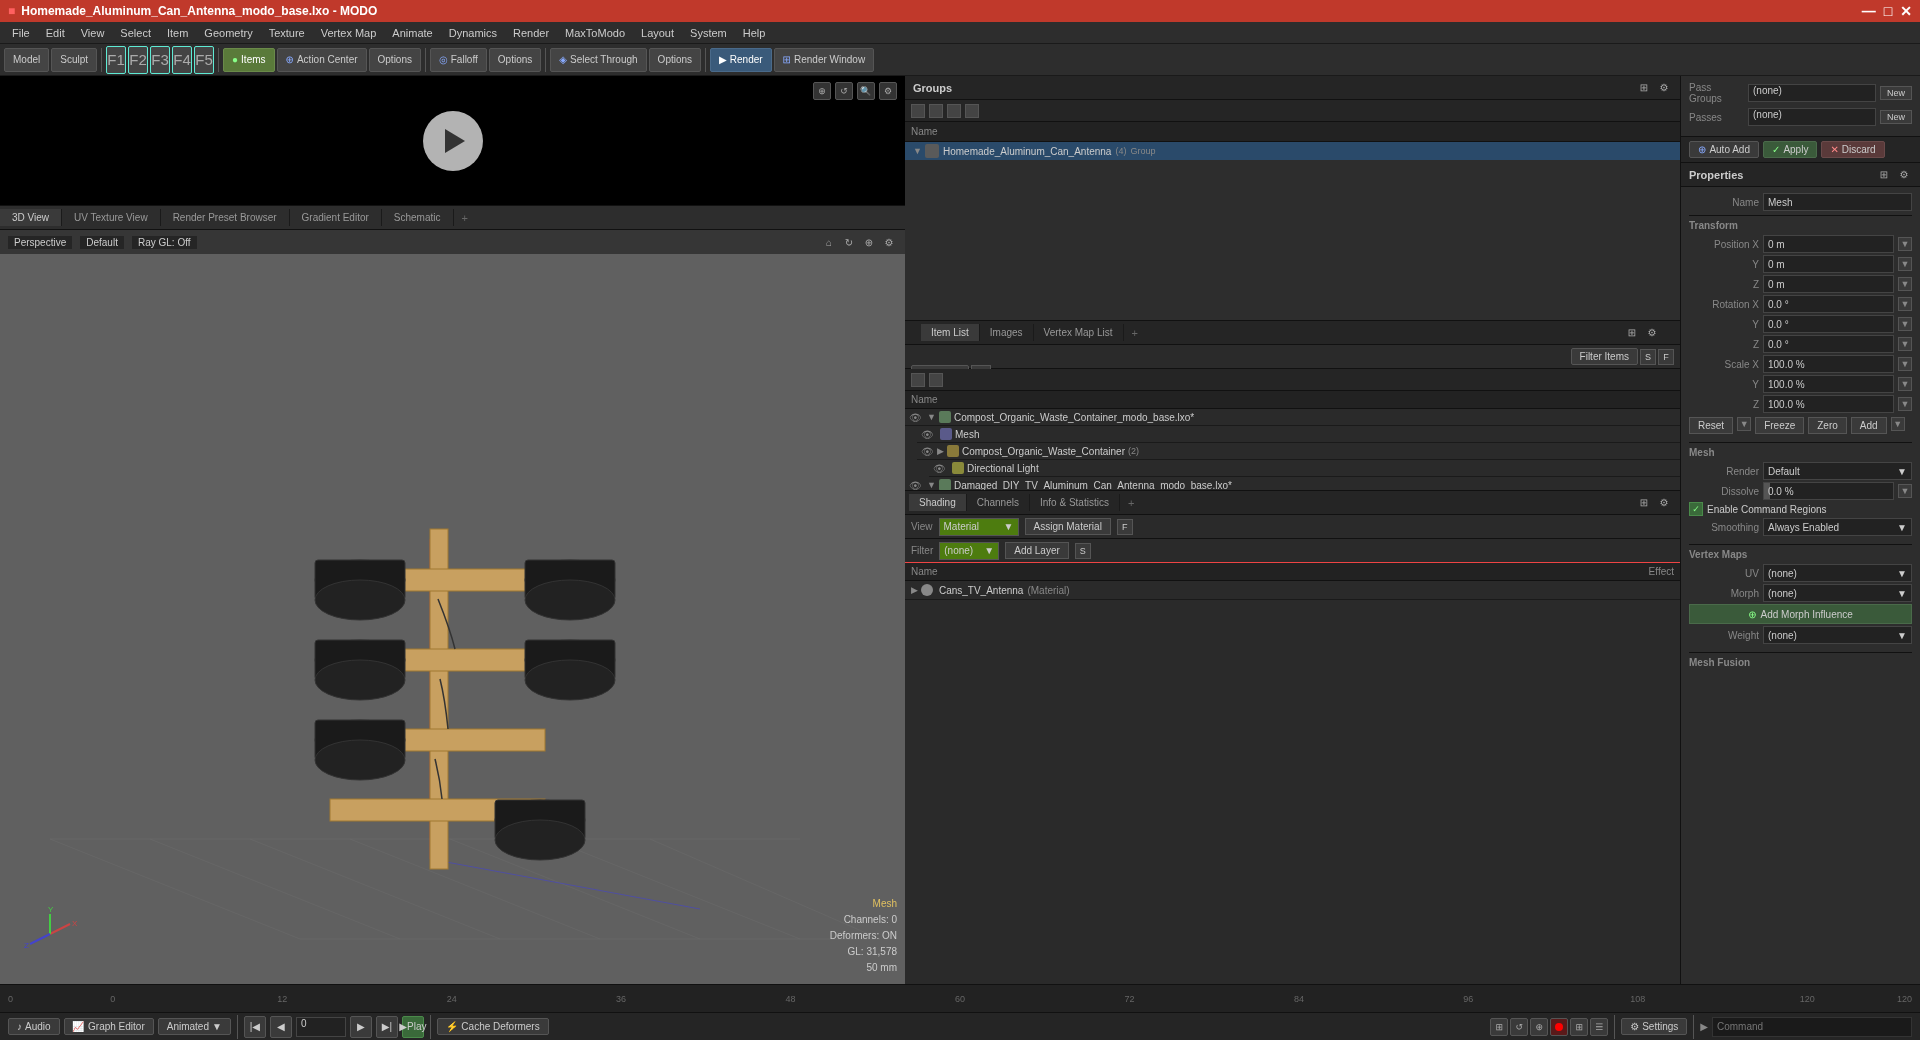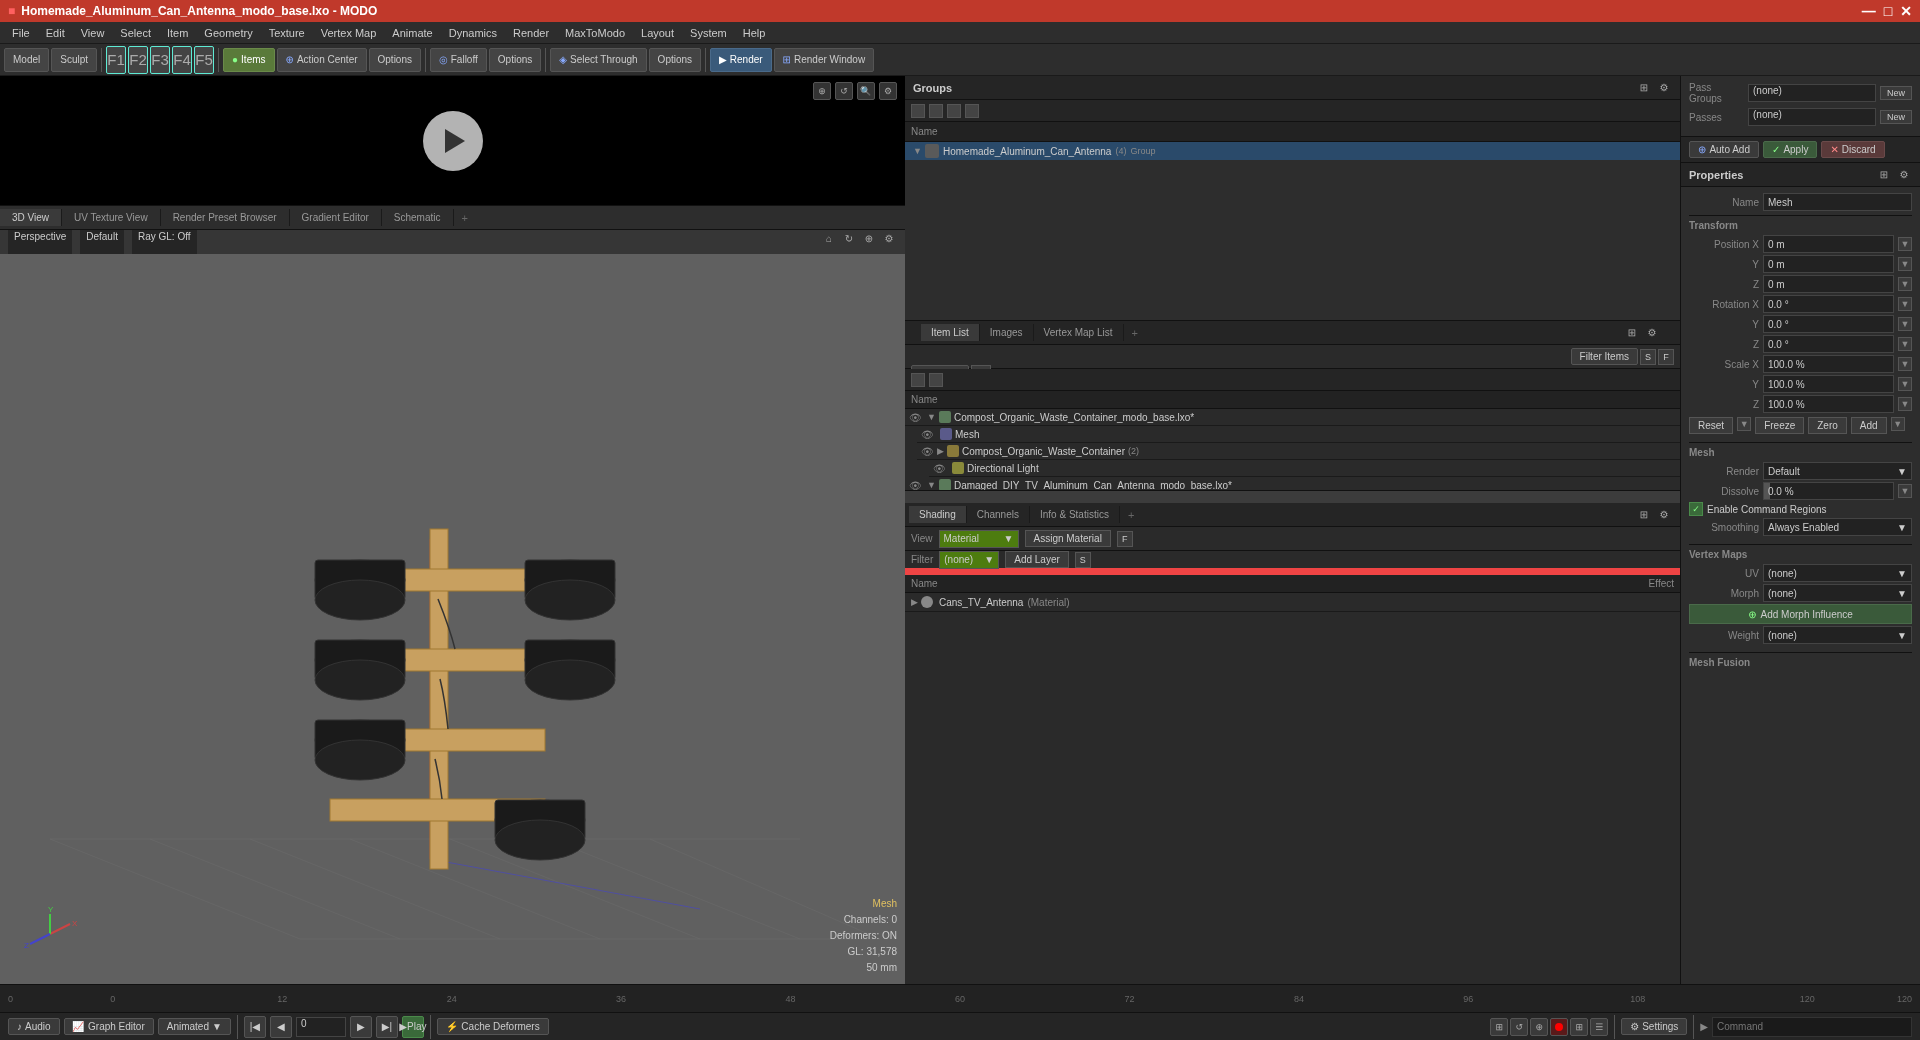--- a/index.html
+++ b/index.html
@@ -34,21 +34,21 @@
     .preview-ctrl-btn { width: 18px; height: 18px; background: #333; border: 1px solid #555; border-radius: 2px; display: flex; align-items: center; justify-content: center; cursor: pointer; color: #aaa; font-size: 9px; }
 
     
     #viewport-tabs { height: 24px; background: #2d2d2d; display: flex; align-items: center; border-bottom: 1px solid #111; }
     .viewport-tab { padding: 3px 12px; font-size: 10px; color: #999; cursor: pointer; border-right: 1px solid #1a1a1a; }
     .viewport-tab.active { background: #3a3a3a; color: #ccc; }
     .tab-add { padding: 3px 8px; color: #666; cursor: pointer; }
 
     
     #viewport { flex: 1; background: #5a5a5a; position: relative; overflow: hidden; }
-    #viewport-header { height: 24px; background: rgba(0,0,0,0.4); display: flex; padding: 0 8px; gap: 8px; position: absolute; top: 0; left: 0; right: 0; z-index: 10; }
+    #viewport-header { height: 24px; background: rgba(0,0,0,0.4); display: flex; align-items: center; padding: 0 8px; gap: 8px; position: absolute; top: 0; left: 0; right: 0; z-index: 10; }
     .vp-label { font-size: 10px; color: #ccc; padding: 1px 6px; background: rgba(0,0,0,0.3); cursor: pointer; }
     .vp-icons { margin-left: auto; display: flex; gap: 4px; }
     .vp-icon { width: 16px; height: 16px; display: flex; align-items: center; justify-content: center; color: #aaa; cursor: pointer; font-size: 10px; }
 
     
     #mesh-view { position: absolute; top: 24px; left: 0; right: 0; bottom: 0; background: #606060; display: flex; align-items: center; justify-content: center; overflow: hidden; }
     .mesh-info { position: absolute; bottom: 8px; right: 8px; text-align: right; font-size: 10px; color: #ccc; line-height: 1.6; }
     .mesh-info .mesh-name { color: #e0c060; }
     .axis-indicator { position: absolute; bottom: 20px; left: 20px; width: 60px; height: 60px; }
     .panel-header { height: 24px; background: #252525; display: flex; align-items: center; padding: 0 8px; border-bottom: 1px solid #111; }
@@ -106,21 +106,21 @@
     #item-columns { height: 18px; background: #222; display: flex; align-items: center; padding: 0 6px; border-bottom: 1px solid #111; font-size: 10px; color: #888; }
     #item-list { flex: 1; overflow-y: auto; background: #2a2a2a; }
     .item-row { display: flex; align-items: center; padding: 2px 4px; cursor: pointer; border-bottom: 1px solid #1a1a1a; }
     .item-eye { width: 14px; color: #888; font-size: 10px; margin-right: 2px; }
     .item-name { color: #ccc; font-size: 10px; }
     .item-indent { margin-left: 12px; }
     .item-indent2 { margin-left: 24px; }
 
     
     #shading-panel { flex: 1; display: flex; flex-direction: column; }
-    #shading-tabs { height: 24px; background: #252525; display: flex; align-items: center; padding: 0 4px; border-bottom: 1px solid #111; margin-top: 12px; }
+    #shading-tabs { height: 24px; background: #252525; display: flex; align-items: center; padding: 0 4px; border-bottom: 1px solid #111; }
     .shading-tab { padding: 3px 10px; font-size: 10px; color: #999; cursor: pointer; border-right: 1px solid #1a1a1a; }
     .shading-tab.active { background: #3a3a3a; color: #ccc; }
     #shading-toolbar { height: 24px; background: #2a2a2a; display: flex; align-items: center; padding: 0 6px; gap: 6px; border-bottom: 1px solid #111; }
     .shading-label { font-size: 10px; color: #888; }
     .shading-dropdown { height: 18px; background: #4d7c0f; border: 1px solid #555; color: #ccc; font-size: 10px; padding: 0 4px; min-width: 80px; display: flex; align-items: center; justify-content: space-between; cursor: pointer; }
     .shading-btn { padding: 2px 8px; background: #3a3a3a; border: 1px solid #555; color: #ccc; font-size: 10px; cursor: pointer; }
     .shading-fkey { width: 16px; height: 16px; background: #3a3a3a; border: 1px solid #555; color: #ccc; font-size: 9px; display: flex; align-items: center; justify-content: center; cursor: pointer; }
     #shading-columns { height: 18px; background: #222; display: flex; align-items: center; padding: 0 6px; border-bottom: 1px solid #111; font-size: 10px; color: #888; }
     #shading-list { flex: 1; background: #2a2a2a; }
     .shading-row { display: flex; align-items: center; padding: 3px 6px; cursor: pointer; border-bottom: 1px solid #1a1a1a; }
@@ -483,21 +483,21 @@
           </div>
           <div id="shading-toolbar">
             <span class="shading-label">View</span>
             <div class="shading-dropdown">
               <span>Material</span>
               <span>▼</span>
             </div>
             <div class="shading-btn">Assign Material</div>
             <div class="shading-fkey">F</div>
           </div>
-          <div style="height:24px;background:#2a2a2a;display:flex;align-items:center;padding:0 6px;gap:6px;border-bottom:7px solid #ef4444;">
+          <div style="height:24px;background:#2a2a2a;display:flex;align-items:center;padding:0 6px;gap:6px;border-bottom:1px solid #ef4444;">
             <span class="shading-label">Filter</span>
             <div class="shading-dropdown" style="min-width:60px;">
               <span>(none)</span>
               <span>▼</span>
             </div>
             <div class="shading-btn">Add Layer</div>
             <div class="shading-fkey">S</div>
           </div>
           <div id="shading-columns">
             <span>Name</span>

